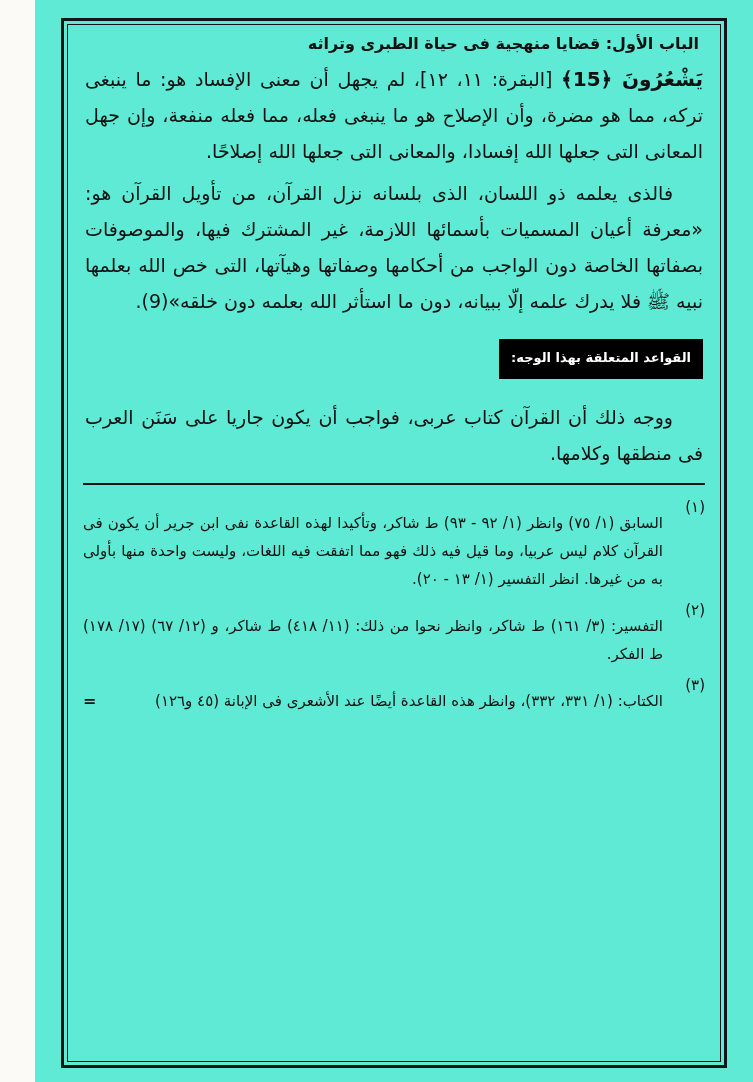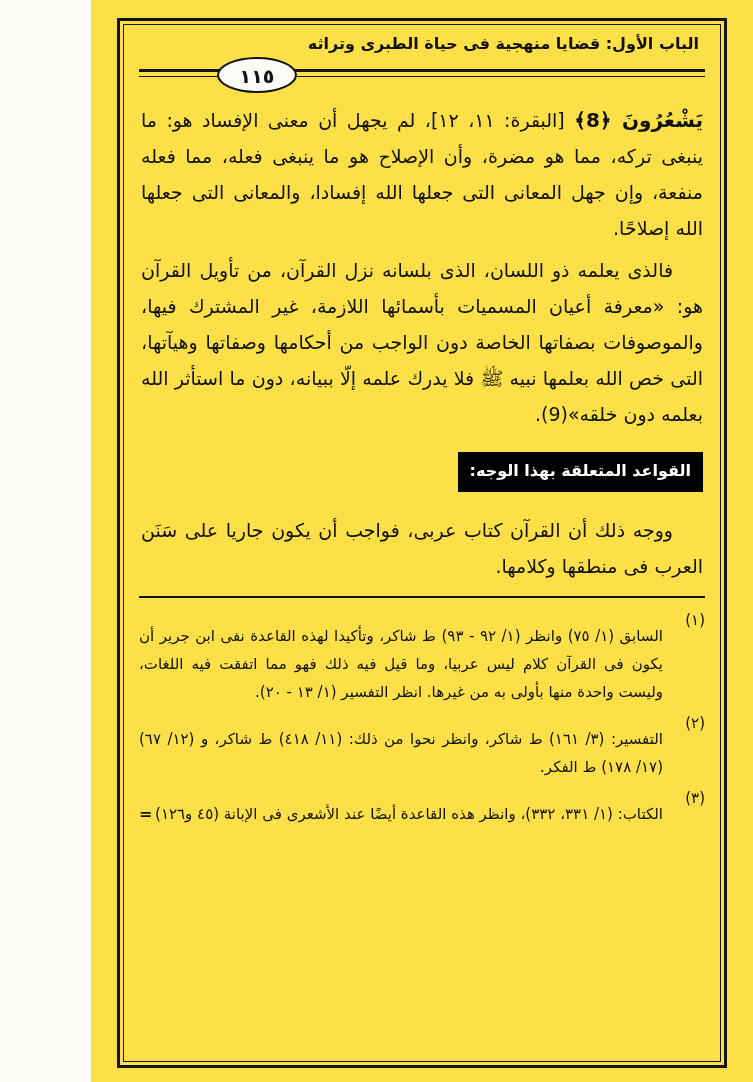--- a/index.html
+++ b/index.html
@@ -5,23 +5,23 @@
   * { box-sizing: border-box; }
   html, body { margin: 0; padding: 0; }
   body {
     width: 753px; height: 1082px;
     background: #fbfaf6;
     font-family: "DejaVu Sans", sans-serif;
     color: #111;
   }
   .page {
     position: relative;
-    width: 662px; height: 1082px;
+    width: 718px; height: 1082px;
     direction: rtl;
-    background: #fde047;
+    background: #5eead4;
     overflow: hidden;
     text-decoration: underline;
   }
   .frame {
     position: absolute;
     top: 18px; right: 26px; left: 26px; bottom: 14px;
     border: 3px solid #141414;
   }
   .frame-inner {
     position: absolute;
@@ -76,21 +76,21 @@
   .par.bold { font-weight: bold; }
   .quran {
     font-weight: bold;
     font-size: 20px;
   }
   .black-heading {
     width: fit-content;
     background: #000;
     color: #fff;
     font-weight: bold;
-    font-size: 16px;
+    font-size: 13px;
     line-height: 28px;
     padding: 5px 12px 7px;
     margin: 20px 0;
   }
   
   .footnotes {
     margin-top: 12px;
     border-top: 2px solid #141414;
     padding-top: 8px;
     font-size: 15px;
@@ -117,31 +117,26 @@
 </style>
 </head>
 <body>
 
 <div class="page">
   <div class="frame">
     <div class="frame-inner">
 
       <header>
         <div class="header-title">الباب الأول: قضايا منهجية فى حياة الطبرى وتراثه</div>
-        <div class="rule-wrap">
-          <div class="rule-thick"></div>
-          <div class="rule-thin"></div>
-          <div class="page-number">١١٥</div>
-        </div>
       </header>
 
       <main class="body-text">
 
         <p class="par">
-          <span class="quran">يَشْعُرُونَ ﴿8﴾</span>
+          <span class="quran">يَشْعُرُونَ ﴿15﴾</span>
           <span>[البقرة: ١١، ١٢]، لم يجهل أن معنى الإفساد هو: ما ينبغى تركه، مما هو مضرة، وأن الإصلاح هو ما ينبغى فعله، مما فعله منفعة، وإن جهل المعانى التى جعلها الله إفسادا، والمعانى التى جعلها الله إصلاحًا.</span>
         </p>
 
         <p class="par indent">فالذى يعلمه ذو اللسان، الذى بلسانه نزل القرآن، من تأويل القرآن هو: «معرفة أعيان المسميات بأسمائها اللازمة، غير المشترك فيها، والموصوفات بصفاتها الخاصة دون الواجب من أحكامها وصفاتها وهيآتها، التى خص الله بعلمها نبيه ﷺ فلا يدرك علمه إلّا ببيانه، دون ما استأثر الله بعلمه دون خلقه»(9).</p>
 
         <div class="black-heading">القواعد المتعلقة بهذا الوجه:</div>
 
 
 
         <p class="par indent">ووجه ذلك أن القرآن كتاب عربى، فواجب أن يكون جاريا على سَنَن العرب فى منطقها وكلامها.</p>

